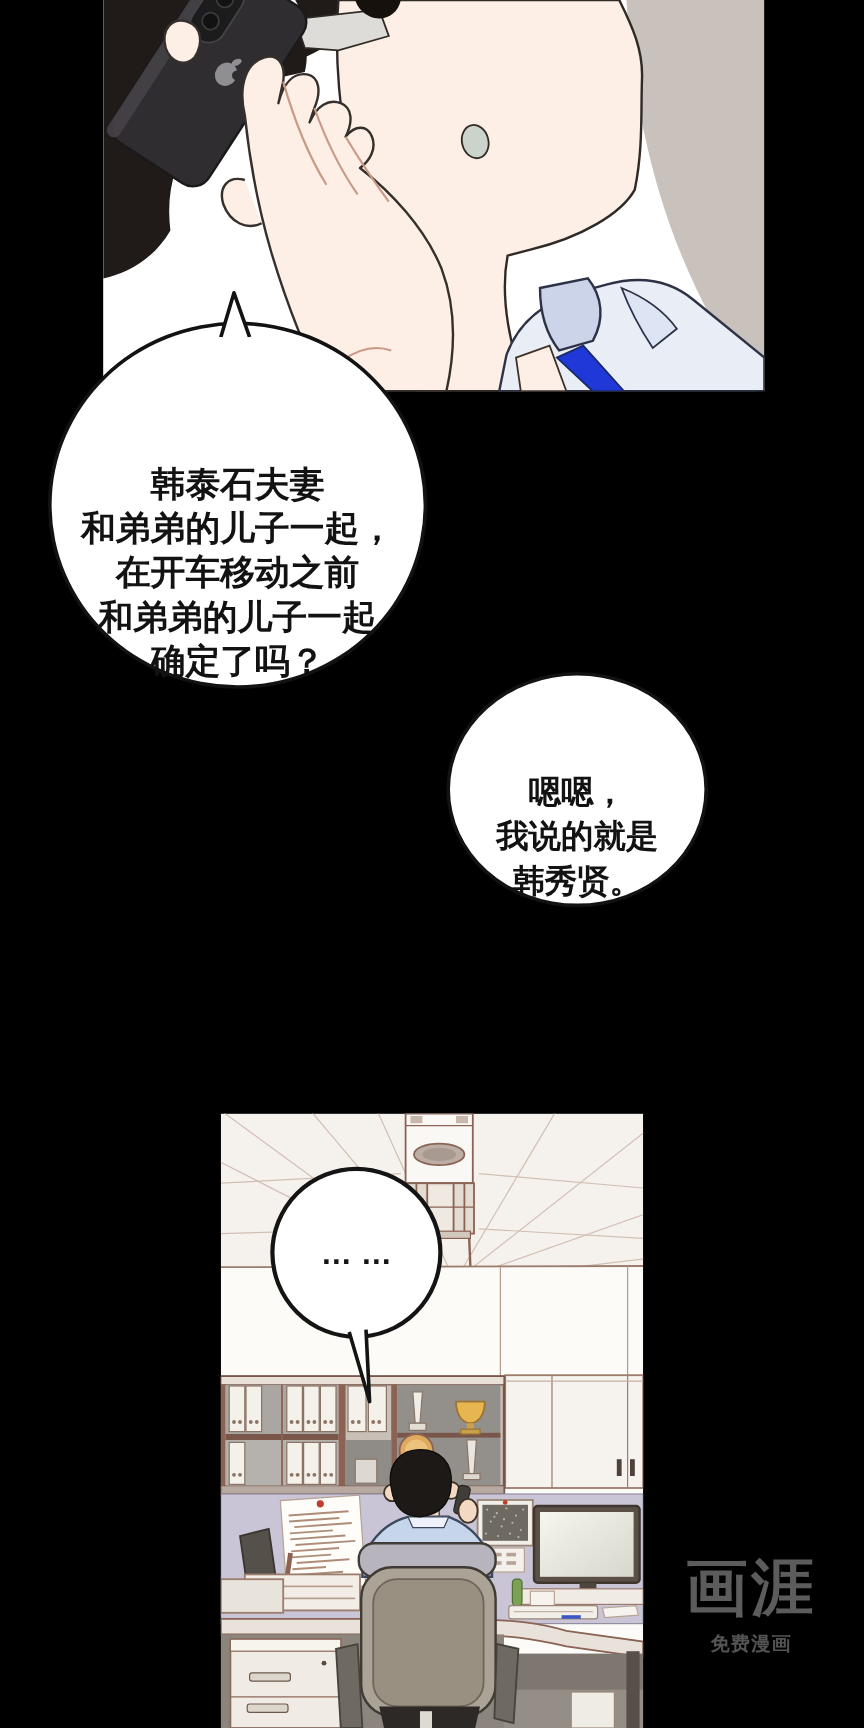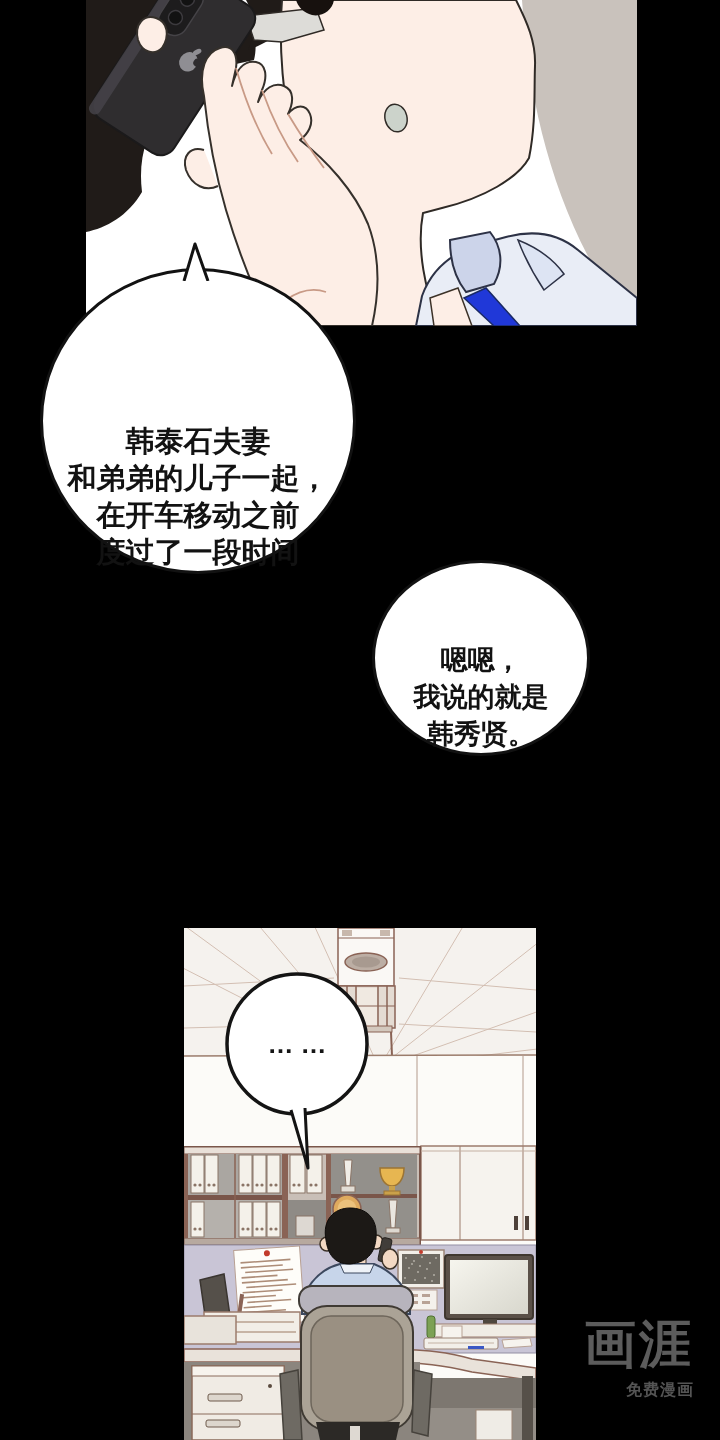--- a/index.html
+++ b/index.html
@@ -6,21 +6,21 @@
   #page{position:relative;width:720px;height:1440px;background:#000;overflow:hidden;
         font-family:"Liberation Sans","DejaVu Sans",sans-serif;}
   .panel{position:absolute;}
   .bubble{position:absolute;background:#fff;border:3px solid #121212;border-radius:50%;
           display:flex;flex-direction:column;align-items:center;justify-content:flex-end;
           text-align:center;color:#121212;font-weight:700;}
   .bubble .ln{white-space:nowrap;}
   #bubble1{left:40px;top:268px;width:310px;height:300px;font-size:29px;line-height:37px;}
   #bubble2{left:372px;top:560px;width:212px;height:190px;font-size:27px;line-height:37px;}
   .tail{position:absolute;z-index:5;}
-  #wm{position:absolute;left:558px;top:1294px;width:136px;text-align:right;margin-top:20px;}
+  #wm{position:absolute;left:558px;top:1294px;width:136px;text-align:center;}
   #wm .logo{font-size:52px;font-weight:800;color:#5c5c5c;letter-spacing:3px;line-height:60px;}
   #wm .tag{font-size:16px;font-weight:700;color:#545454;letter-spacing:1px;margin-top:6px;}
 </style>
 </head>
 <body>
 
 <div id="page">
 
   <div class="panel" style="left:86px;top:0;width:551px;height:326px;">
     <svg width="551" height="326" viewBox="0 0 551 326">
@@ -89,21 +89,22 @@
           <path d="M200,300 C214,290 228,288 240,292" fill="none" stroke="#c89a86" stroke-width="1.8"></path>
         </g>
       </g>
     </svg>
   </div>
 
   <div class="bubble" id="bubble1">
     <div class="ln">韩泰石夫妻</div>
     <div class="ln">和弟弟的儿子一起，</div>
     <div class="ln">在开车移动之前</div>
-    <div class="ln">度过了一段时间</div>
+    <div class="ln">和弟弟的儿子一起</div>
+    <div class="ln">确定了吗？</div>
   </div>
   <svg class="tail" style="left:182px;top:241px;" width="28" height="40" viewBox="0 0 28 40">
     <path d="M2,40 L13,3 L26,40" fill="#ffffff" stroke="#121212" stroke-width="3" stroke-linejoin="round"></path>
   </svg>
 
   <div class="bubble" id="bubble2">
     <div class="ln">嗯嗯，</div>
     <div class="ln">我说的就是</div>
     <div class="ln">韩秀贤。</div>
   </div>

